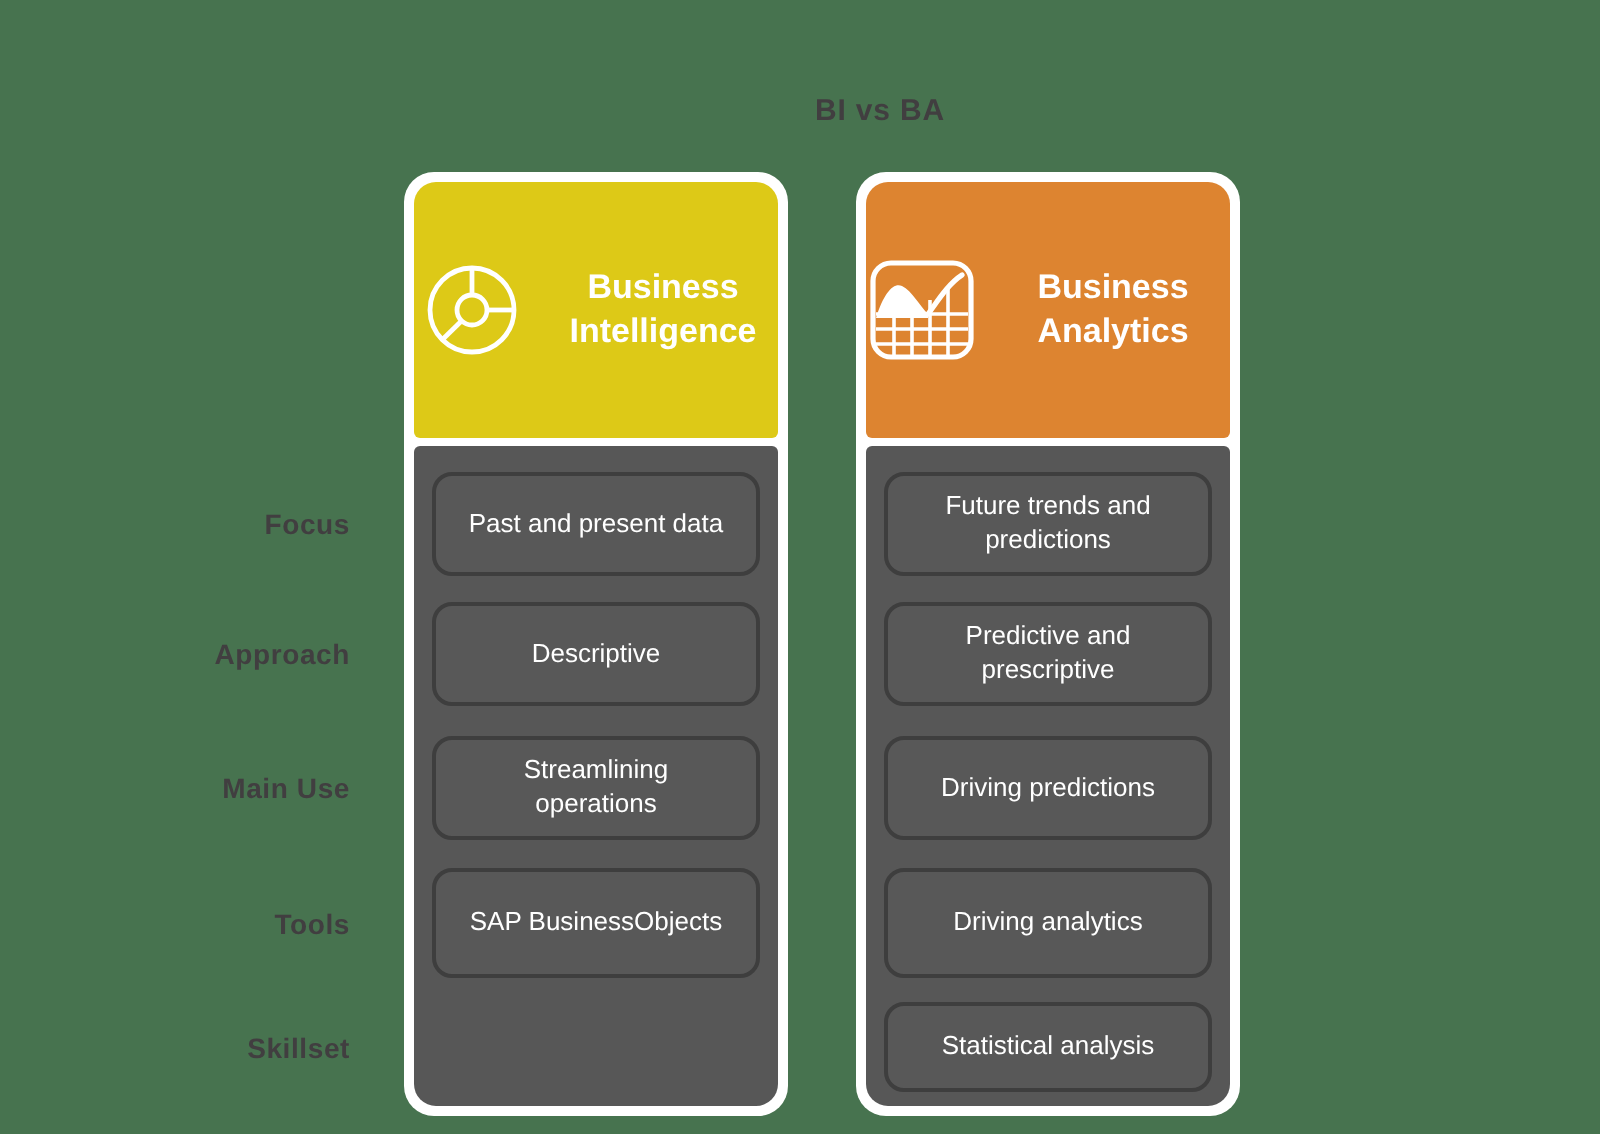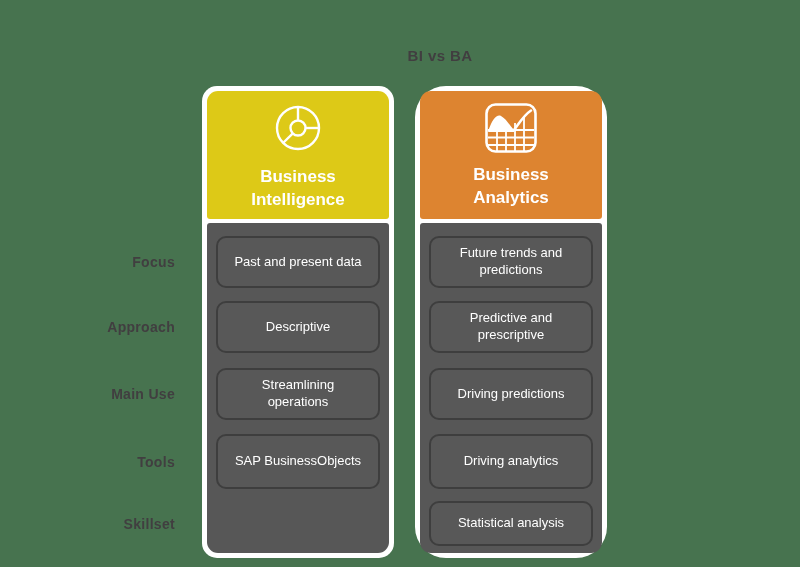--- a/index.html
+++ b/index.html
@@ -18,25 +18,25 @@
   }
   
   .column{
     position:absolute;top:86px;width:182px;
     background:#ffffff;
     border-radius:15px;
     padding:5px;
     box-sizing:content-box;
   }
   .col-bi{left:202px;}
-  .col-ba{left:415px;border-radius:31px;}
+  .col-ba{left:428px;}
   .col-header{
     height:128px;
     border-radius:11px 11px 3px 3px;
-    display:flex;flex-direction:column;align-items:center;justify-content:center;
+    display:flex;flex-direction:row;align-items:center;justify-content:center;
     gap:9px;
     margin-bottom:4px;
   }
   .col-bi .col-header{background:#ddc917;}
   .col-ba .col-header{background:#dd8430;}
   .header-title{
     color:#ffffff;font-weight:bold;font-size:17px;line-height:1.3;
     text-align:center;max-width:120px;
   }
   .col-body{

